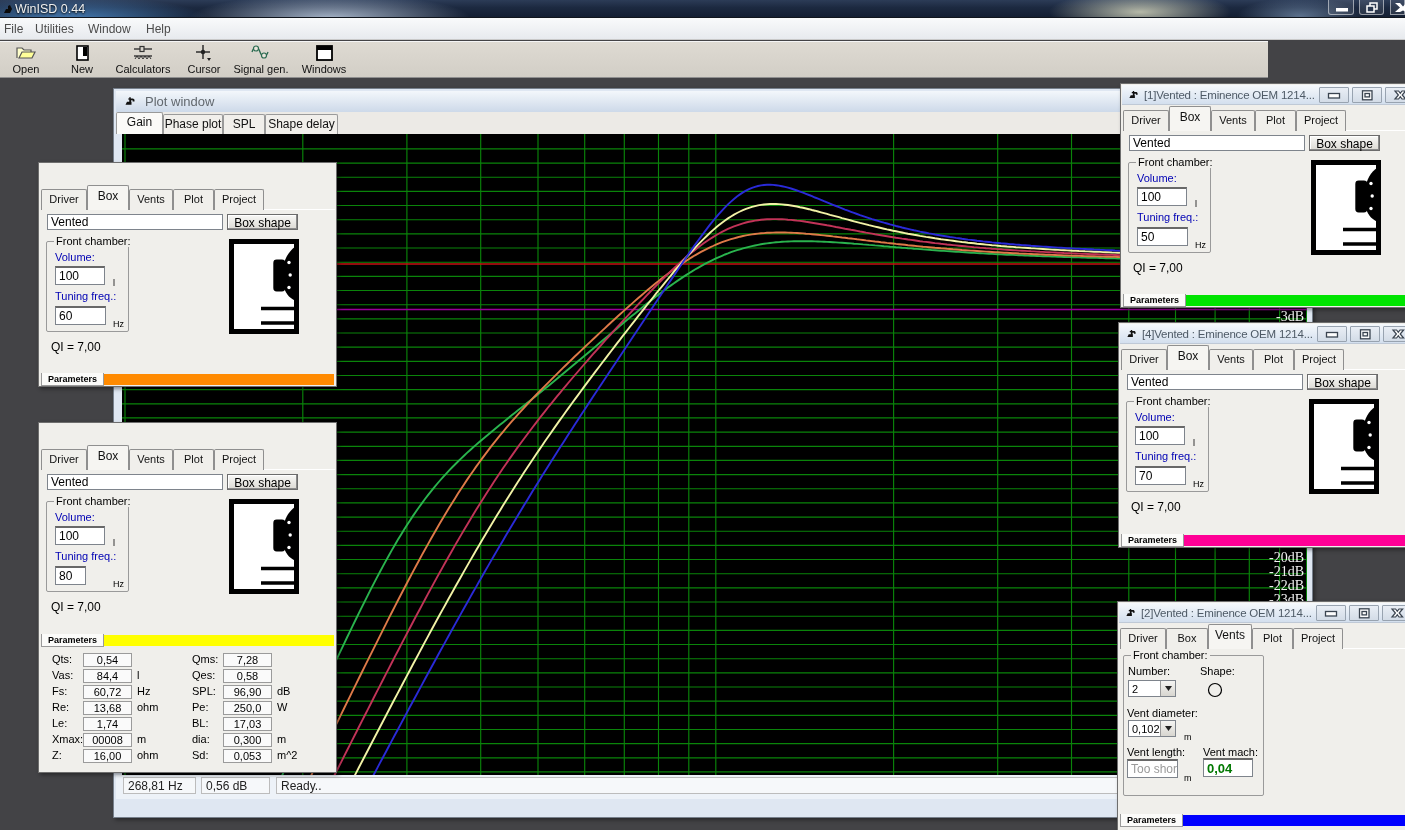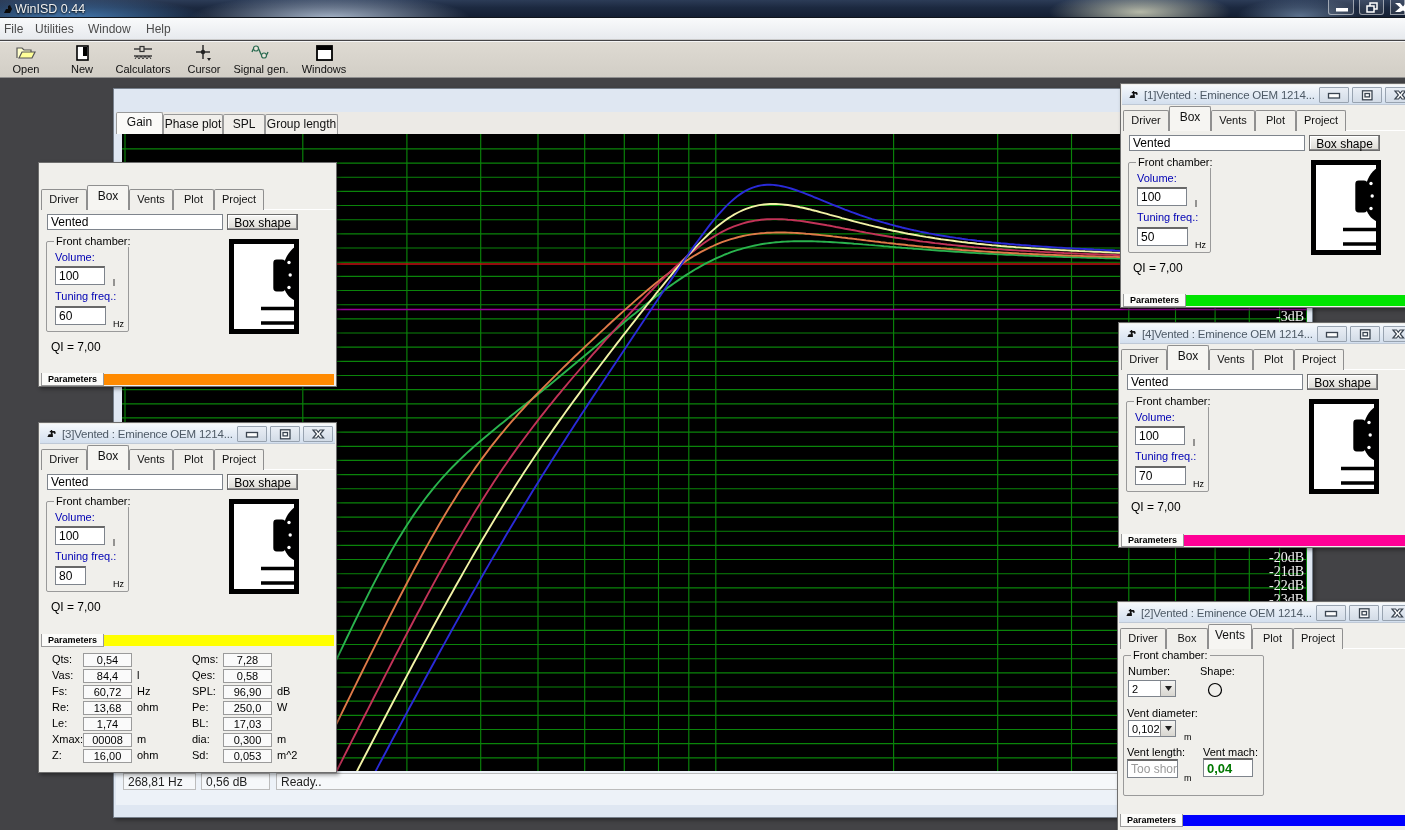--- a/index.html
+++ b/index.html
@@ -11,40 +11,40 @@
    radial-gradient(ellipse 200px 34px at 70px 20px, rgba(90,160,230,.75), rgba(90,160,230,0) 70%),
    linear-gradient(180deg,#2c3c57 0%,#1c2940 45%,#141f33 100%);
   border-bottom:1px solid #10151d; }
 .titlebar .t { position:absolute; left:15px; top:2px; font-size:12.5px; color:#f0f0f0; text-shadow:0 1px 2px #000; }
 .mbtns { position:absolute; left:1328px; top:0; width:77px; height:15px; }
 .mb { position:absolute; top:0; width:26px; height:15px; background:rgba(255,255,255,.09);
   border:1px solid rgba(255,255,255,.5); border-top:none; border-radius:0 0 3px 3px; }
 .menubar { position:absolute; left:0; top:18px; width:1405px; height:22px;
   background:linear-gradient(#f9fafb,#e7eaee); border-bottom:1px solid #c9c9c9; color:#4b4b4b; font-size:12px; }
 .menubar span { position:absolute; top:4px; }
-.toolbar { position:absolute; left:0; top:41px; width:1405px; height:37px;
+.toolbar { position:absolute; left:0; top:41px; width:1268px; height:37px;
   background:linear-gradient(#dedad2,#d2cec6); border-top:1px solid #f5f5f5; border-bottom:1px solid #8f8f8f; }
 .tbb { position:absolute; top:3px; text-align:center; }
 .tbi { height:17px; }
 .tbl { font-size:11px; color:#111; margin-top:1px; }
 .tbi svg { display:inline-block; }
 
 
 .pwin { position:absolute; left:113px; top:88px; width:1200px; height:730px;
   background:#dfe7f2; border:1px solid #77808c; box-shadow:2px 2px 4px rgba(0,0,0,.4); }
 .ptbar { position:absolute; left:2px; top:2px; right:2px; height:21px;
   background:linear-gradient(#f3f7fb,#cdd9e9); }
 .pttl { position:absolute; left:29px; top:3px; font-size:13px; color:#62686e; }
 .ptabs { position:absolute; left:2px; top:23px; right:2px; height:22px; background:#eceae6; font-size:0; white-space:nowrap; }
 .ptab2 { position:relative; display:inline-block; height:20px; margin-top:2px; background:#f1efeb;
   border:1px solid #9a9a9a; border-bottom:none; border-radius:2px 2px 0 0; font-size:12px; color:#111;
   text-align:center; padding-top:2px; vertical-align:bottom; }
 .ptab2.sel { background:#fbfaf8; height:22px; margin-top:0; z-index:2; }
 .parea { position:absolute; left:8px; top:45px; width:1185px; height:660px; background:#000; overflow:hidden; }
-.pstat { position:absolute; left:2px; bottom:12px; right:2px; height:34px; background:#edf2f8;margin-top:12px; }
+.pstat { position:absolute; left:2px; bottom:18px; right:2px; height:24px; background:#edf2f8;margin-top:12px; }
 .sp { position:absolute; top:2px; height:17px; background:#f6f8fa; border:1px solid #bcbcbc;
   font-size:12px; color:#222; padding:1px 0 0 4px; }
 
 
 .win { position:absolute; background:#f0efeb; border:1px solid #6e6e6e; box-shadow:2px 2px 4px rgba(0,0,0,.4); }
 .tbar { position:absolute; left:1px; top:1px; right:1px; height:20px;
   background:linear-gradient(#f6f9fc,#d3dfee); border-bottom:1px solid #bfc9d6; }
 .ttxt { position:absolute; left:22px; top:4px; font-size:11.5px; color:#4e5a66; white-space:nowrap; letter-spacing:-0.2px; }
 .wbs { position:absolute; right:2px; top:2px; }
 .wb { display:inline-block; width:30px; height:16px; margin-left:3px;
@@ -145,25 +145,31 @@
     </div>
     <div class="tbb" style="left:298px">
       <div class="tbi"><svg width="17" height="16" viewBox="0 0 17 16">
           <rect x="1" y="1" width="15" height="14" fill="#fff" stroke="#000" stroke-width="1.8"></rect>
           <rect x="1" y="1" width="15" height="4" fill="#000"></rect>
         </svg></div>
       <div class="tbl" style="width:52px">Windows</div>
     </div>
   </div>
 <div class="pwin">
+<div class="ptbar">
+      <svg viewBox="0 0 16 16" width="12" height="12" style="position:absolute;left:8px;top:4px">
+        <path d="M2 13 L4 9 L7 9 L7 6 L5.5 6 L5.5 4.5 L7 4.5 L7 3 L9 3 L9 4.5 L11.5 4.5 C13 4.5 14 5.5 14 7 L14 8.5 L11.5 8.5 L11.5 7 L9.5 7 L9.5 9 L10 9 L10 13 L6.5 13 Z" fill="#111"></path>
+      </svg>
+      <span class="pttl">Plot window</span>
+    </div>
 <div class="ptabs">
  <span class="ptab2 sel" style="width:47px">Gain</span>
  <span class="ptab2" style="width:60px">Phase plot</span>
  <span class="ptab2" style="width:42px">SPL</span>
- <span class="ptab2" style="width:73px">Group length</span>
+ <span class="ptab2" style="width:73px">Shape delay</span>
 </div>
 <div class="parea">
       <svg width="1185" height="660" style="position:absolute;left:0;top:0">
 <line x1="3.0" y1="0" x2="3.0" y2="645" stroke="#0a840a" stroke-width="1.15"></line>
 <line x1="180.8" y1="0" x2="180.8" y2="645" stroke="#0a840a" stroke-width="1.15"></line>
 <line x1="284.9" y1="0" x2="284.9" y2="645" stroke="#0a840a" stroke-width="1.15"></line>
 <line x1="358.7" y1="0" x2="358.7" y2="645" stroke="#0a840a" stroke-width="1.15"></line>
 <line x1="416.0" y1="0" x2="416.0" y2="645" stroke="#0a840a" stroke-width="1.15"></line>
 <line x1="462.7" y1="0" x2="462.7" y2="645" stroke="#0a840a" stroke-width="1.15"></line>
 <line x1="502.3" y1="0" x2="502.3" y2="645" stroke="#0a840a" stroke-width="1.15"></line>
@@ -453,34 +459,20 @@
 <line x1="32" y1="69.5" x2="66" y2="69.5" stroke="#000" stroke-width="3.4"></line>
 <line x1="32" y1="84" x2="66" y2="84" stroke="#000" stroke-width="3.4"></line>
 </svg></div>
     </div>
 <div class="prow" style="top:210px">
       <span class="ptab">Parameters</span>
       <span class="pcol" style="background:#ff8a00"></span>
     </div>
 </div>
 <div class="win" style="left:38px;top:422px;width:299px;height:351px">
-<div class="tbar">
-      <svg viewBox="0 0 16 16" width="11" height="11" style="position:absolute;left:6px;top:4px">
-        <path d="M2 13 L4 9 L7 9 L7 6 L5.5 6 L5.5 4.5 L7 4.5 L7 3 L9 3 L9 4.5 L11.5 4.5 C13 4.5 14 5.5 14 7 L14 8.5 L11.5 8.5 L11.5 7 L9.5 7 L9.5 9 L10 9 L10 13 L6.5 13 Z" fill="#111"></path>
-      </svg>
-      <span class="ttxt">[3]Vented : Eminence OEM 1214...</span>
-      <span class="wbs"><span class="wb"><svg width="28" height="14" viewBox="0 0 28 14">
-            <rect x="8.5" y="5.5" width="11" height="4.5" fill="#fdfdfd" stroke="#3a4450" stroke-width="1.3"></rect>
-          </svg></span><span class="wb"><svg width="28" height="14" viewBox="0 0 28 14">
-            <rect x="9.5" y="2.8" width="9.5" height="9" fill="#fdfdfd" stroke="#3a4450" stroke-width="1.3"></rect>
-            <rect x="12" y="5.5" width="4.5" height="3.4" fill="none" stroke="#3a4450" stroke-width="1.3"></rect>
-          </svg></span><span class="wb"><svg width="28" height="14" viewBox="0 0 28 14">
-            <path d="M9 3 L12.6 3 L14.3 5.3 L16 3 L19.6 3 L16.2 7 L19.6 11 L16 11 L14.3 8.7 L12.6 11 L9 11 L12.4 7 Z" fill="#fdfdfd" stroke="#3a4450" stroke-width="1.2"></path>
-          </svg></span></span>
-    </div>
 <div class="trow"><span class="tab" style="width:46px">Driver</span><span class="tab sel" style="width:42px">Box</span><span class="tab" style="width:44px">Vents</span><span class="tab" style="width:41px">Plot</span><span class="tab" style="width:50px">Project</span></div>
 <div class="cnt">
 <div class="field" style="left:8px;top:51px;width:176px;height:16px;padding-left:3px">Vented</div>
 <div class="cbtn" style="left:188px;top:51px;width:71px;height:16px">Box shape</div>
 <div class="gbox" style="left:7px;top:78px;width:83px;height:91px"></div>
 <div class="glab" style="left:15px;top:72px">Front chamber:</div>
 <div class="lbl blue" style="left:16px;top:88px">Volume:</div>
 <div class="inp" style="left:16px;top:103px;width:50px;height:19px">100</div>
 <div class="unit" style="left:74px;top:115px">l</div>
 <div class="lbl blue" style="left:16px;top:127px">Tuning freq.:</div>

